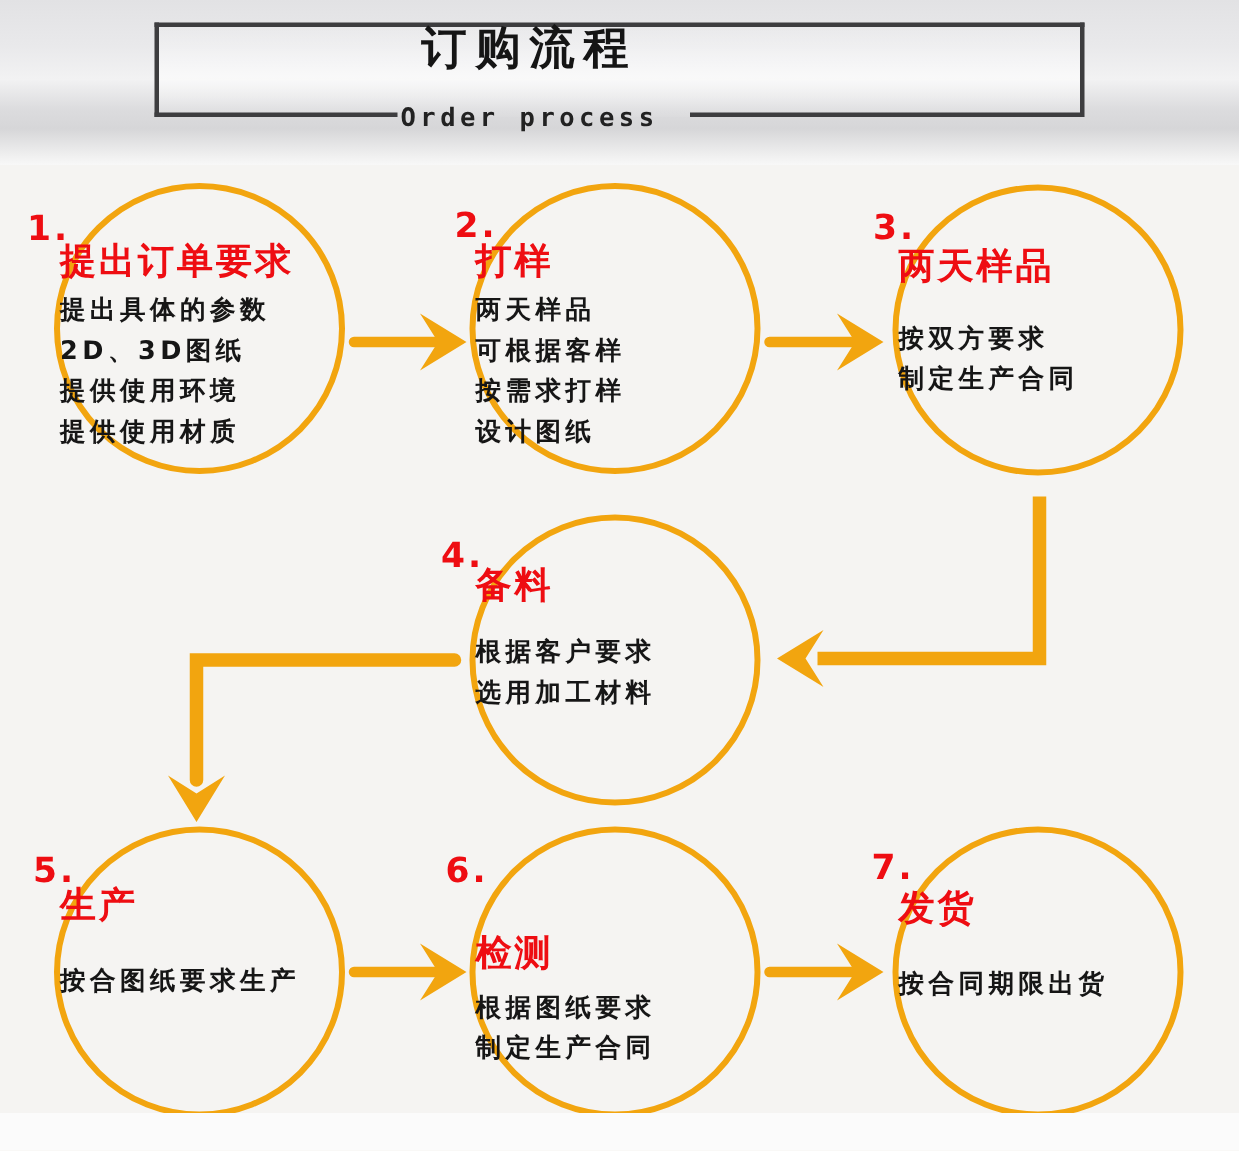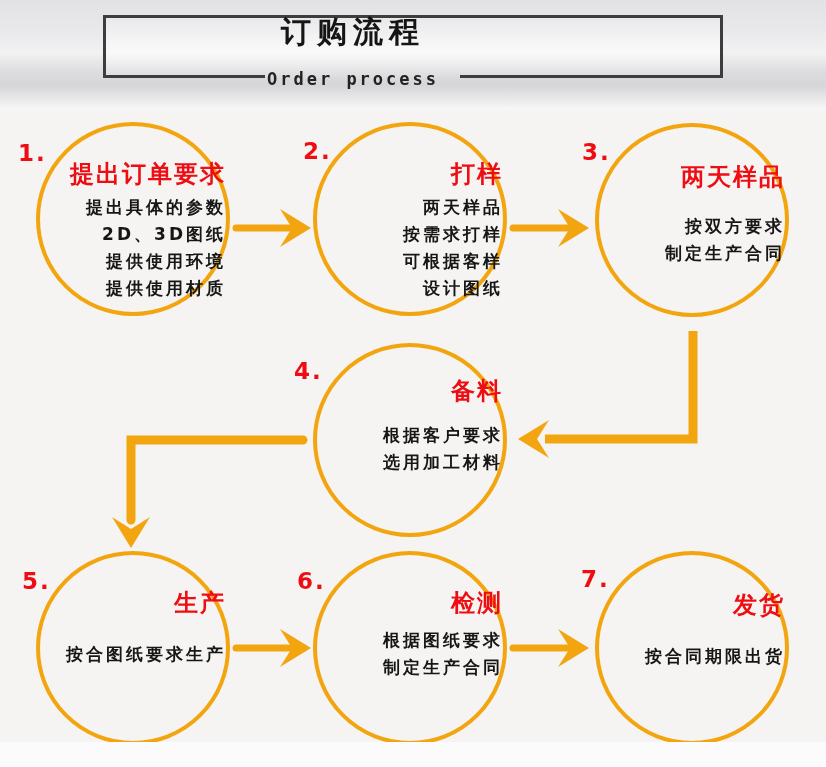--- a/index.html
+++ b/index.html
@@ -31,38 +31,38 @@
   .page-subtitle{
     position:absolute;left:103px;top:69px;width:500px;
     text-align:center;
     font-family:"DejaVu Sans Mono","Liberation Mono",monospace;
     font-size:17px;font-weight:bold;color:#222;letter-spacing:3px;
   }
   
   .circle{
     position:absolute;width:194px;height:194px;border-radius:50%;
     border:4px solid #f2a50f;box-sizing:border-box;
-    display:flex;flex-direction:column;align-items:flex-end;
+    display:flex;flex-direction:column;align-items:flex-start;
     text-align:center;
   }
   .c1{left:36px;top:122px;padding-top:32px;}
   .c2{left:313px;top:122px;padding-top:32px;}
   .c3{left:595px;top:123px;padding-top:34px;}
   .c4{left:313px;top:343px;padding-top:30px;font-family:Liberation Mono, monospace;}
   .c5{left:36px;top:551px;padding-top:32px;}
   .c6{left:313px;top:551px;padding-top:32px;}
   .c7{left:595px;top:551px;padding-top:34px;}
   .circle-title{
     font-size:24px;line-height:32px;font-weight:bold;color:#ee0d12;
     letter-spacing:2px;margin-bottom:4px;white-space:nowrap;
   }
   .c3 .circle-title{margin-bottom:20px;}
   .c4 .circle-title{margin-bottom:14px;}
   .c5 .circle-title{margin-bottom:22px;}
-  .c6 .circle-title{margin-bottom:8px;}
+  .c6 .circle-title{margin-bottom:8px;margin-top:32px;}
   .c7 .circle-title{margin-bottom:22px;}
   .circle-line{
     font-size:17px;line-height:27px;font-weight:bold;color:#161616;
     letter-spacing:3px;white-space:nowrap;
   }
   
   .step-number{
     position:absolute;font-size:23px;font-weight:bold;color:#ee0d12;
     letter-spacing:2px;
   }
@@ -133,22 +133,22 @@
     <div class="circle-line">提出具体的参数</div>
     <div class="circle-line">2D、3D图纸</div>
     <div class="circle-line">提供使用环境</div>
     <div class="circle-line">提供使用材质</div>
   </div>
 
   <div class="step-number n2">2.</div>
   <div class="circle c2">
     <div class="circle-title">打样</div>
     <div class="circle-line">两天样品</div>
+    <div class="circle-line">可根据客样</div>
     <div class="circle-line">按需求打样</div>
-    <div class="circle-line">可根据客样</div>
     <div class="circle-line">设计图纸</div>
   </div>
 
   <div class="step-number n3">3.</div>
   <div class="circle c3">
     <div class="circle-title">两天样品</div>
     <div class="circle-line">按双方要求</div>
     <div class="circle-line">制定生产合同</div>
   </div>
 

